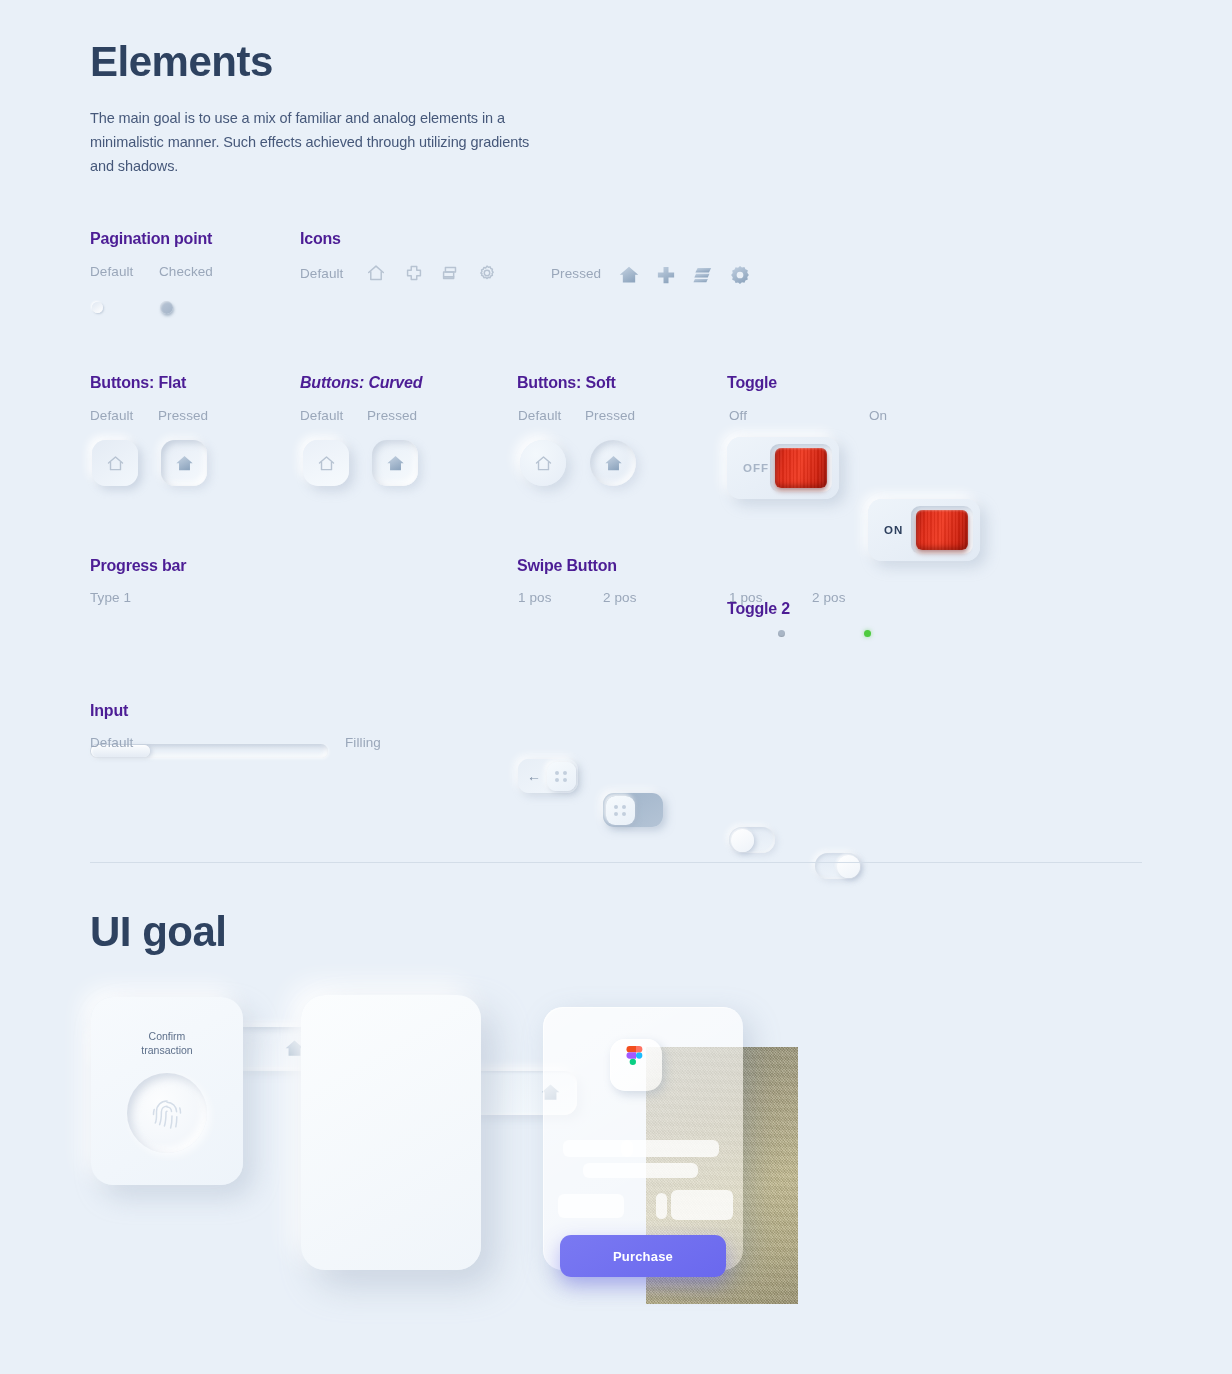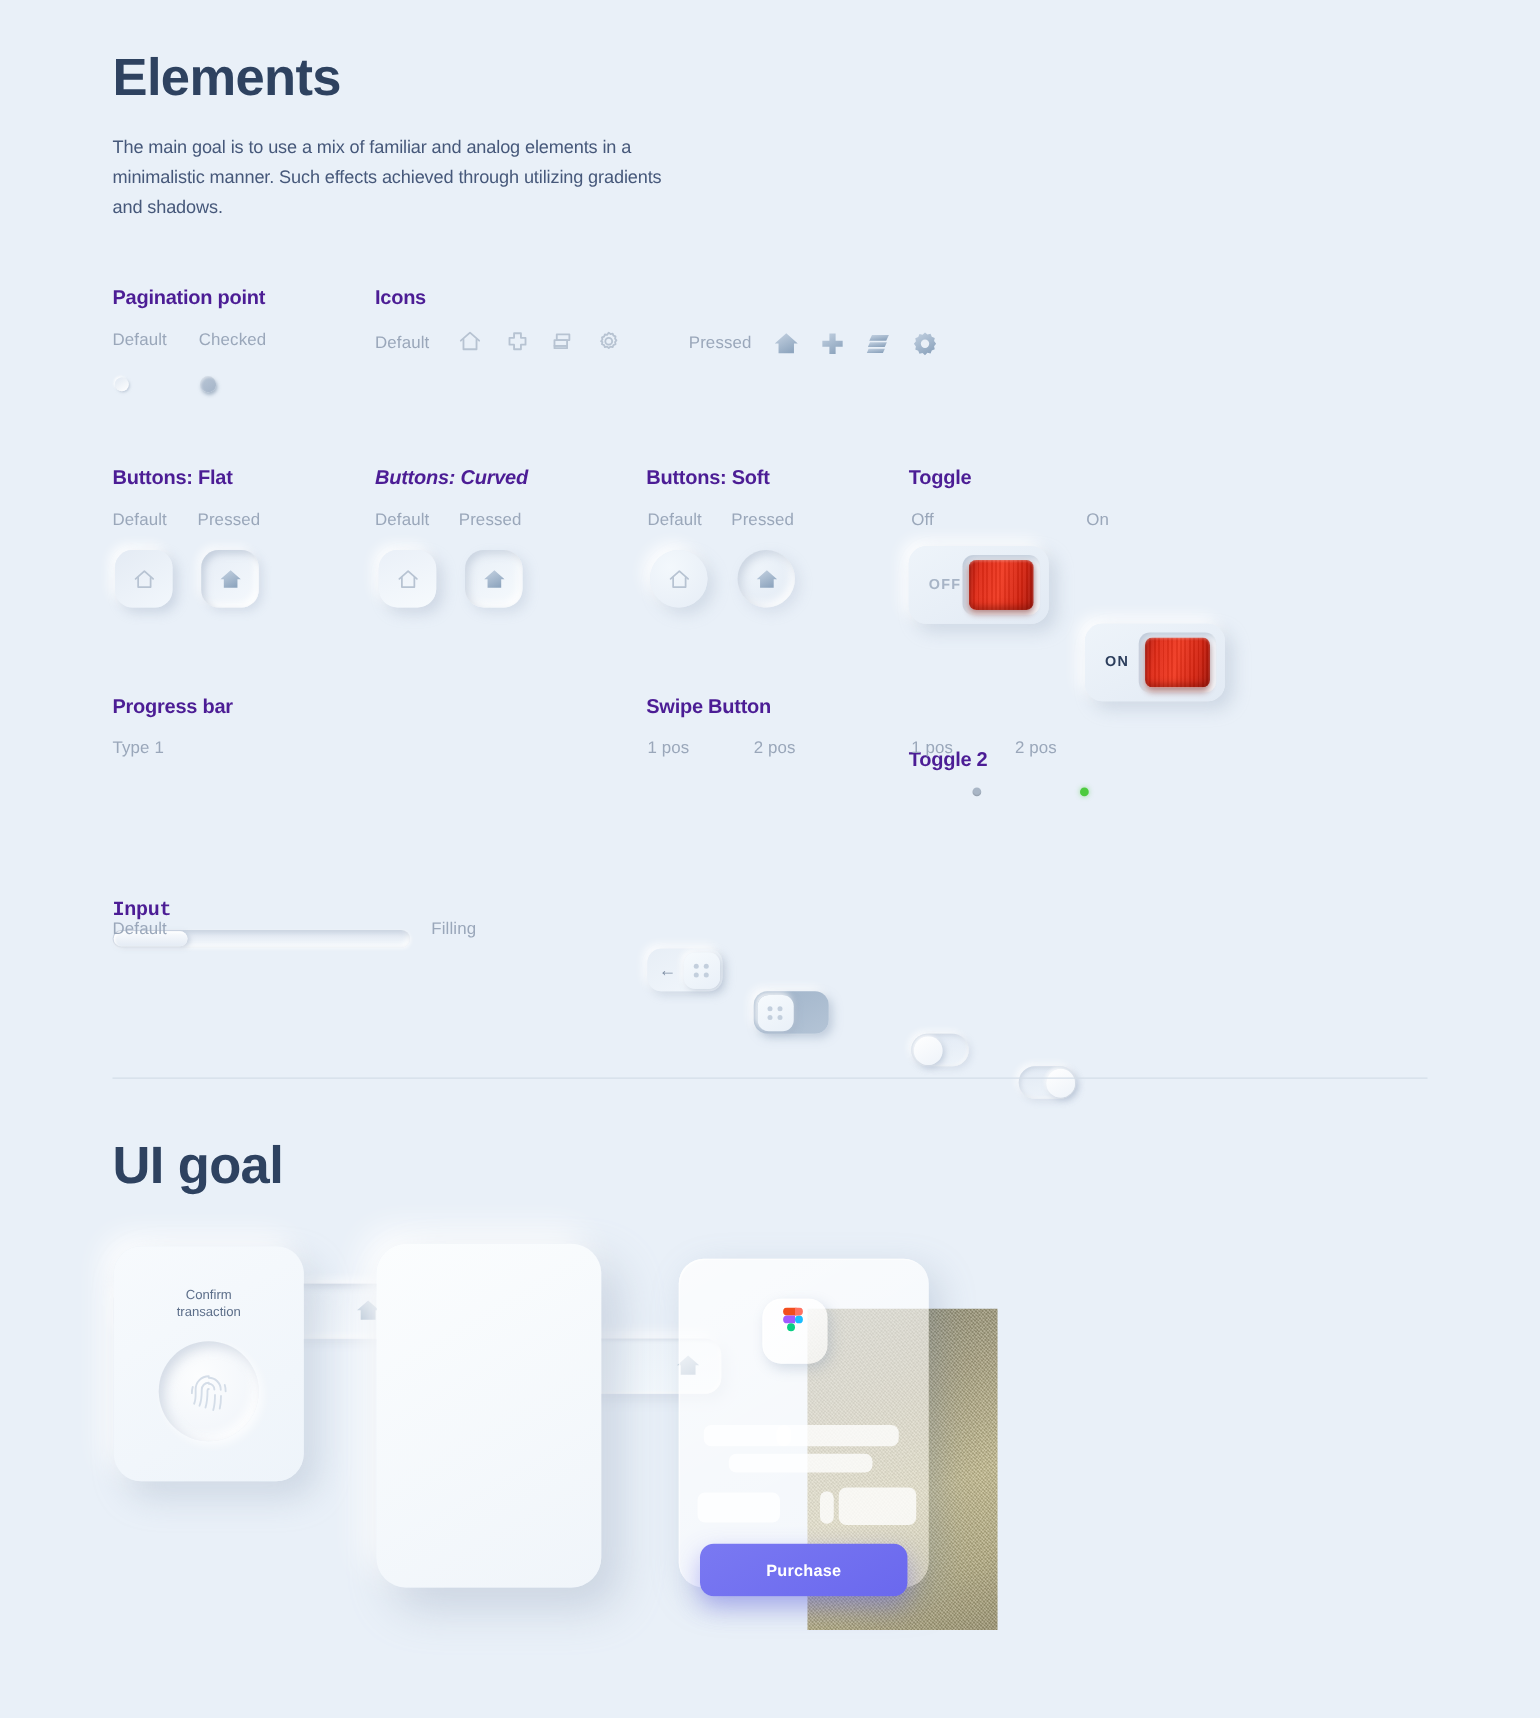--- a/index.html
+++ b/index.html
@@ -505,21 +505,21 @@
   <div class="abs t2" style="left:729px; top:621px;">
     <span class="t2-knob" style="left:1.5px;"></span>
   </div>
   <div class="abs t2-dot grey" style="left:778px; top:630px;"></div>
 
   <div class="abs t2" style="left:815px; top:621px;">
     <span class="t2-knob" style="right:1.5px;"></span>
   </div>
   <div class="abs t2-dot green" style="left:864px; top:630px;"></div>
 
-  <div class="abs h3" style="left:90px; top:719px;font-family:Liberation Mono, monospace;">Input</div>
+  <div class="abs h3" style="left:90px; top:702px;">Input</div>
   <div class="abs lbl" style="left:90px; top:735px;">Default</div>
   <div class="abs lbl" style="left:345px; top:735px;">Filling</div>
 
   <div class="abs inp inp-default" style="left:91px; top:769px;">
     <span class="inp-icon ico-fill">
       <svg width="25" height="25" viewBox="0 0 24 24">
         <defs>
             <linearGradient id="gi1" x1="0" y1="0" x2="0.6" y2="1">
           <stop offset="0" stop-color="#c7d4e3"></stop>
               <stop offset="1" stop-color="#8fa6bf"></stop>

